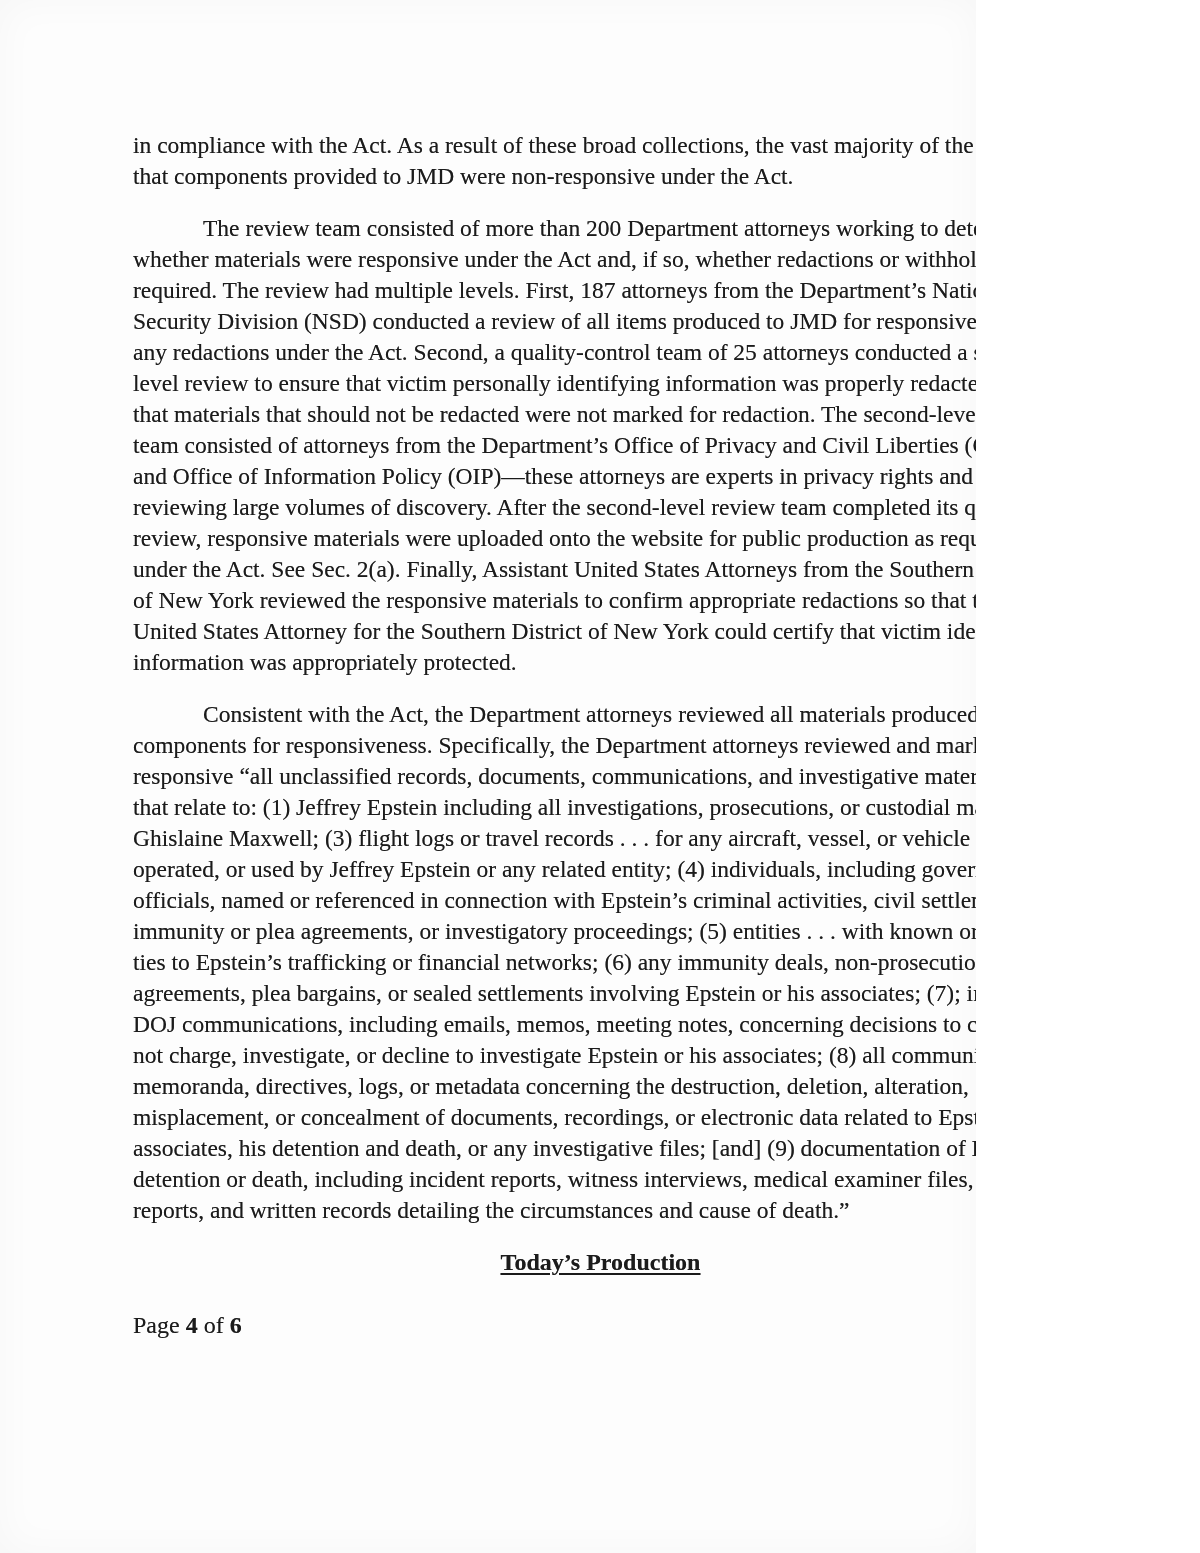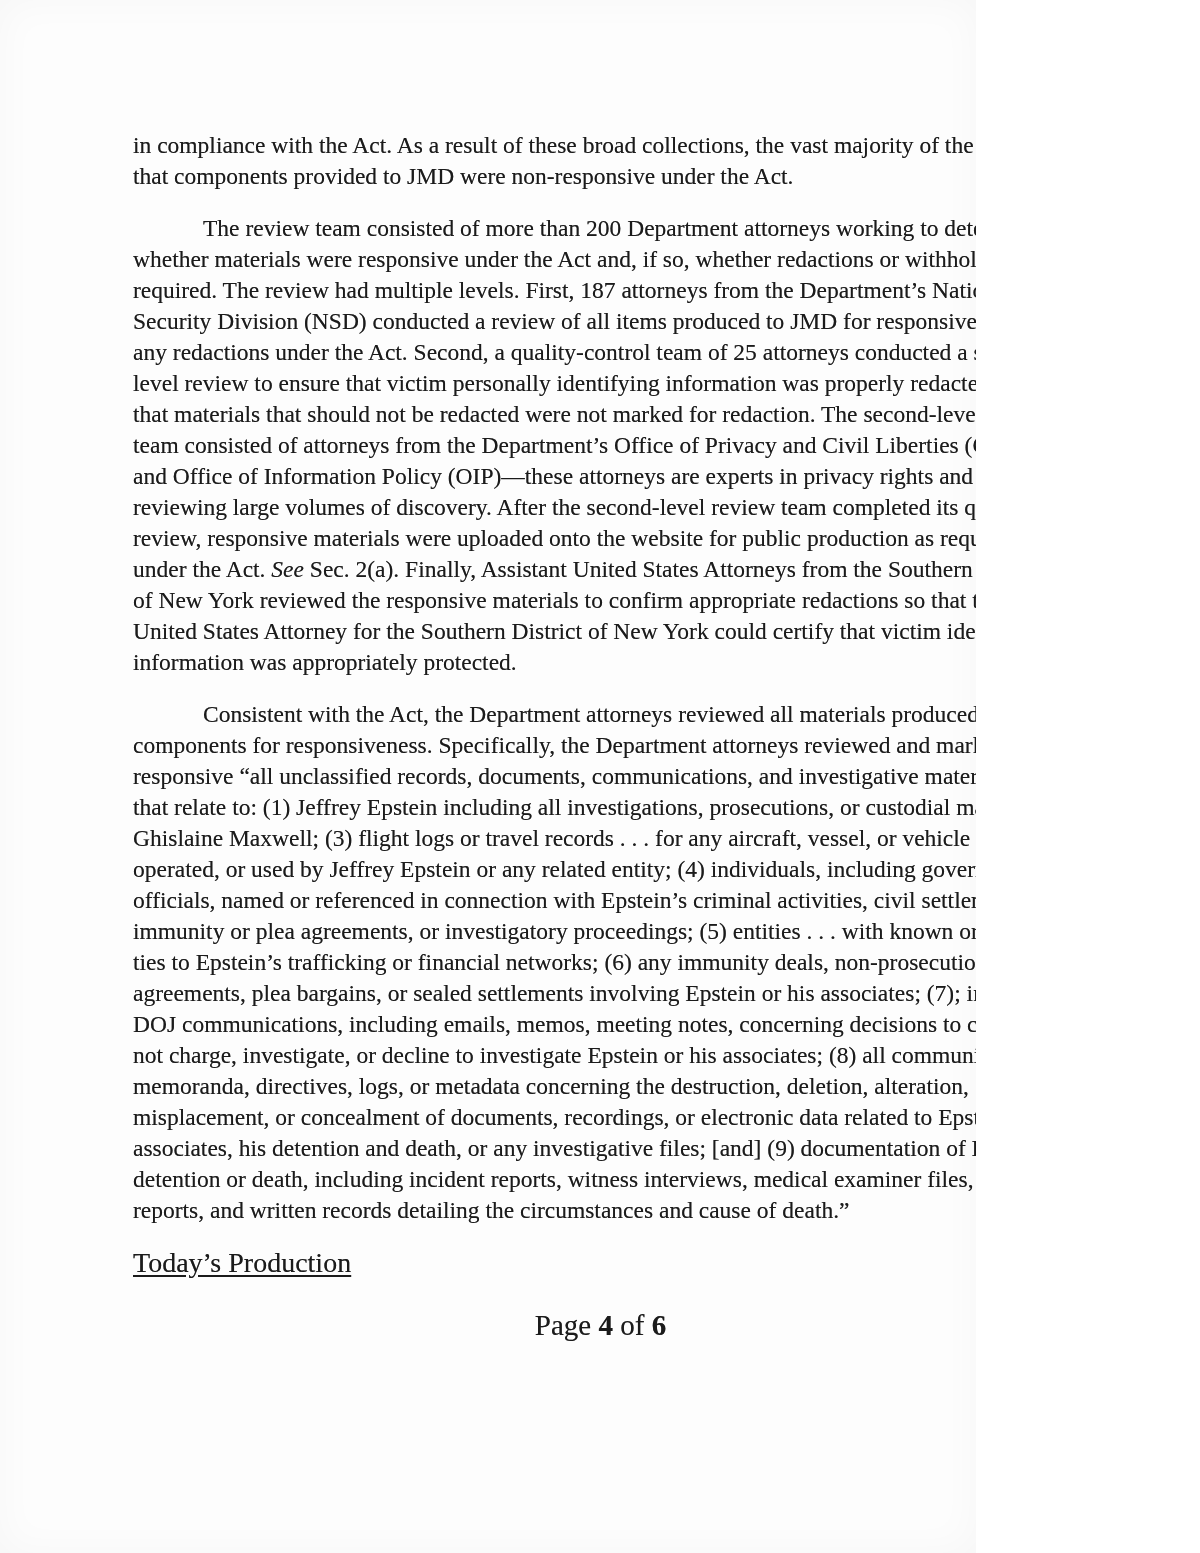--- a/index.html
+++ b/index.html
@@ -28,38 +28,37 @@
     line-height: 31px;
     margin: 0 0 21px 0;
     text-indent: 70px;
     text-align: left;
     
     text-shadow: 0 0 0.6px rgba(25,25,25,0.55);
   }
   .para.no-indent {
     text-indent: 0;
   }
-  .italic { font-style: italic; }
+  .italic { }
   .bold { font-weight: bold; }
   .heading {
-    font-size: 28px;
+    font-size: 24px;
     line-height: 31px;
-    font-weight: normal;
-    text-align: left;
+    font-weight: bold;
+    text-align: center;
     margin: 14px 0 0 0;
     text-shadow: 0 0 0.6px rgba(25,25,25,0.55);
   }
   .heading .underline {
     text-decoration: underline;
     text-underline-offset: 3px;
   }
   .footer {
-    font-size: 29px;
+    font-size: 24px;
     line-height: 31px;
-    text-align: center;
     margin-top: 32px;
     text-shadow: 0 0 0.6px rgba(25,25,25,0.55);
   }
 </style>
 </head>
 <body>
 
 <div class="sheet">
   <div class="content">
 

